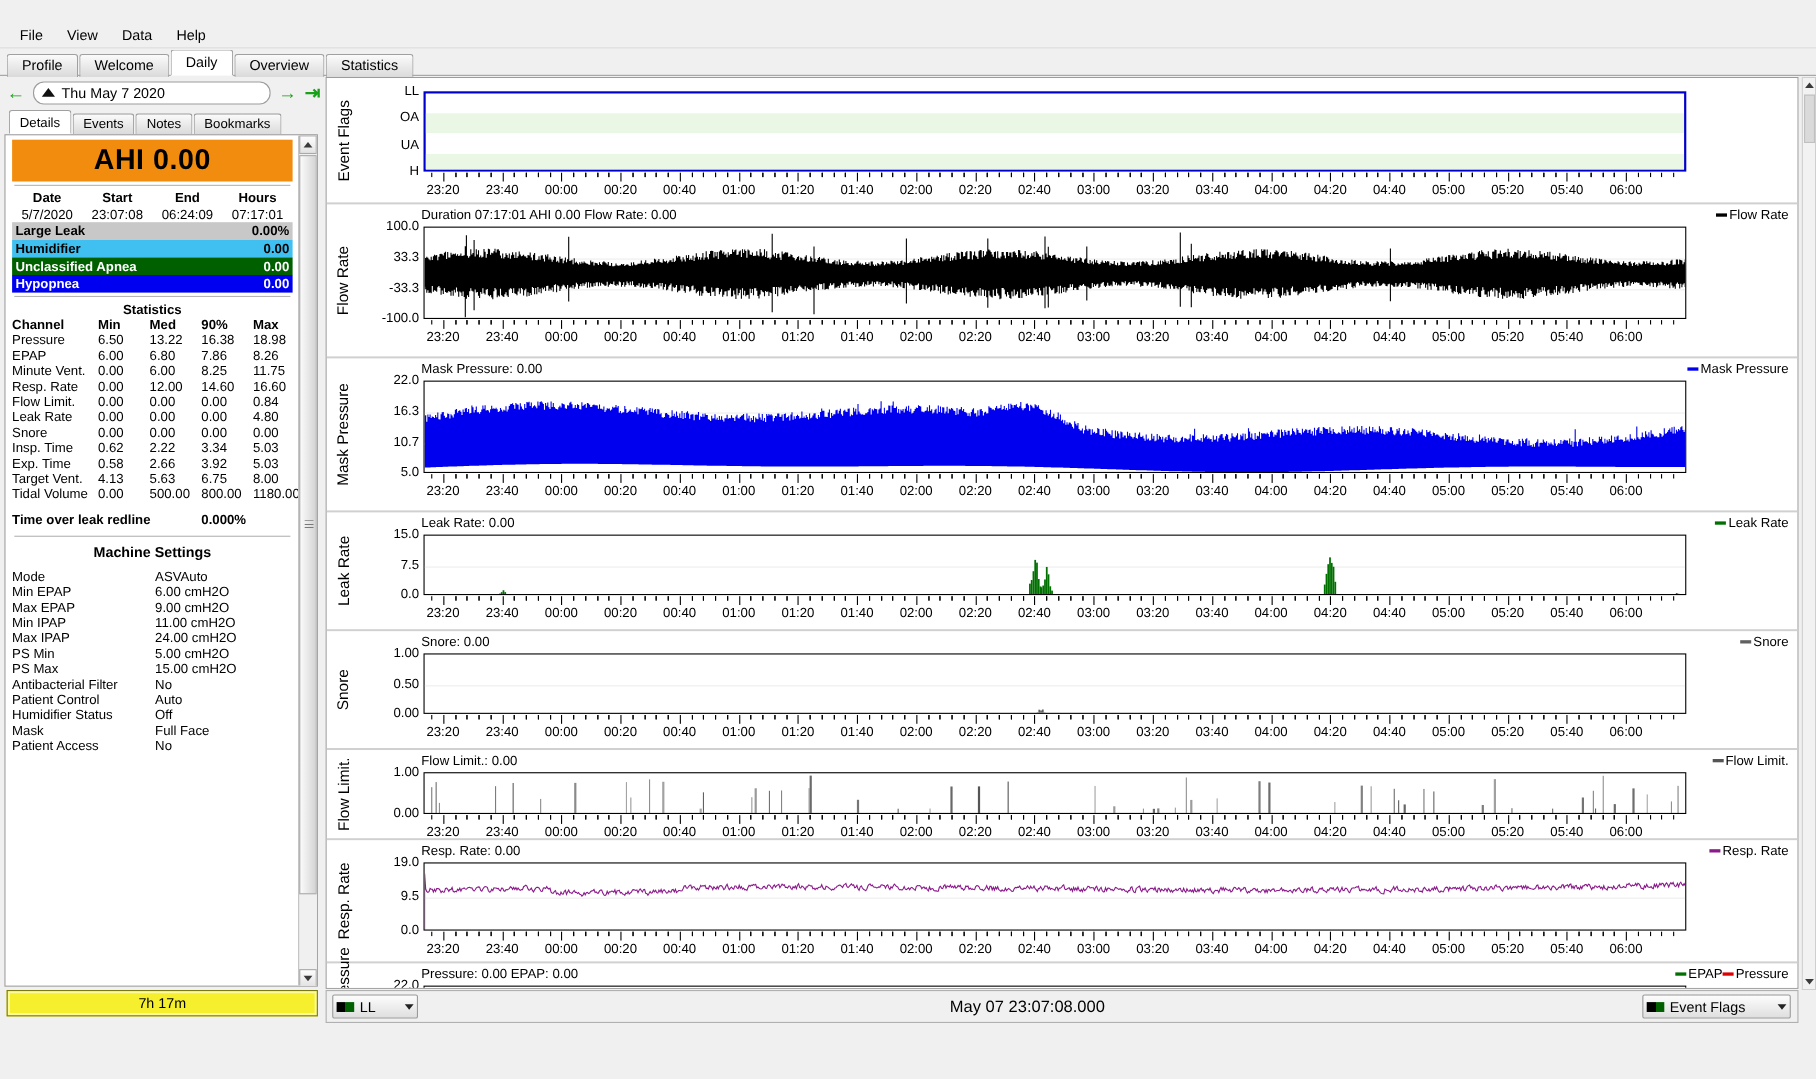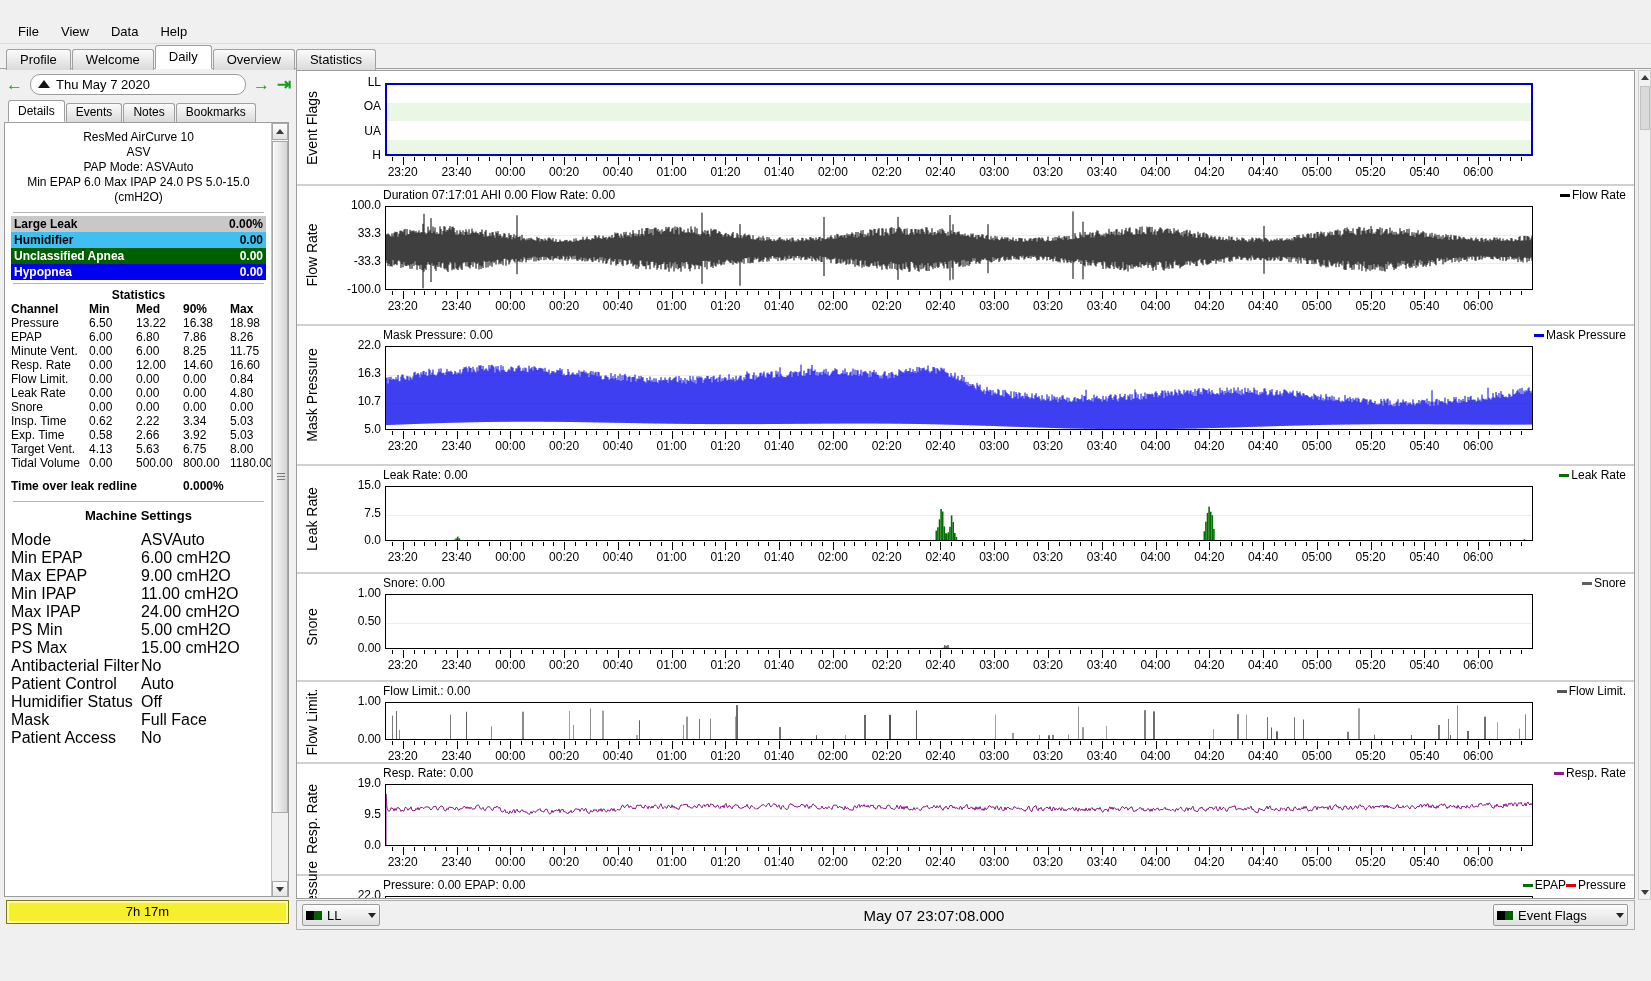--- a/index.html
+++ b/index.html
@@ -127,21 +127,21 @@
   table.stats th { font-weight: bold; text-align: left; padding: 0; }
   table.stats td { padding: 0; vertical-align: top; }
   table.stats .chname { width: 78px; }
   table.stats .col { width: 47px; }
 
   .leakline { display: flex; font-weight: bold; font-size: 12px; margin-top: 9px;}
   .leakline .lbl { flex: 0 0 172px; }
 
   .ms-title { text-align: center; font-weight: bold; font-size: 13px; margin: 6px 0 8px 0; }
   table.ms { width: 100%; border-collapse: collapse; font-size: 12px; }
-  table.ms td { padding: 0; font-size: 16px; }
+  table.ms td { padding: 0; font-size: 12px; }
   table.ms td.k { width: 130px; }
 
   .vscroll {
     position: absolute; right: 0; top: 0; width: 17px; height: 775px;
     background: #f0f0f0; border-left: 1px solid #c0c0c0;
   }
   .vscroll .sb-up, .vscroll .sb-down {
     position: absolute; left: 0; width: 16px; height: 17px;
     background: linear-gradient(to bottom,#fdfdfd,#e2e2e2); border: 1px solid #a9a9a9;
     display: flex; align-items: center; justify-content: center;
@@ -255,31 +255,41 @@
   <div class="leftpanel">
     <div class="subtabbar" id="subtabs">
         <div class="subtab active">Details</div>
         <div class="subtab">Events</div>
         <div class="subtab">Notes</div>
         <div class="subtab">Bookmarks</div>
       </div>
     <div class="panel-body">
       <div class="panel-scroll">
 
-
-        <div class="dev-lines" id="devlines">
-            <div>ResMed AirCurve 10</div>
-            <div>ASV</div>
-            <div>PAP Mode: ASVAuto</div>
-            <div>Min EPAP 6.0 Max IPAP 24.0 PS 5.0-15.0</div>
-            <div>(cmH2O)</div>
-          </div>
+        <div class="ahi-banner">AHI 0.00</div>
+
 
         <hr class="sep">
 
+        <table class="sess">
+          <tbody>
+              <tr id="sess-head">
+                <th>Date</th>
+                <th>Start</th>
+                <th>End</th>
+                <th>Hours</th>
+              </tr>
+          <tr id="sess-vals">
+                <td>5/7/2020</td>
+                <td>23:07:08</td>
+                <td>06:24:09</td>
+                <td>07:17:01</td>
+              </tr>
+        </tbody>
+          </table>
 
         <div id="evrows">
             <div class="evrow" style="background: rgb(200, 200, 200); color: rgb(0, 0, 0);">
               <span>Large Leak</span>
               <span>0.00%</span>
             </div>
             <div class="evrow" style="background: rgb(64, 192, 240); color: rgb(0, 0, 0);">
               <span>Humidifier</span>
               <span>0.00</span>
             </div>

